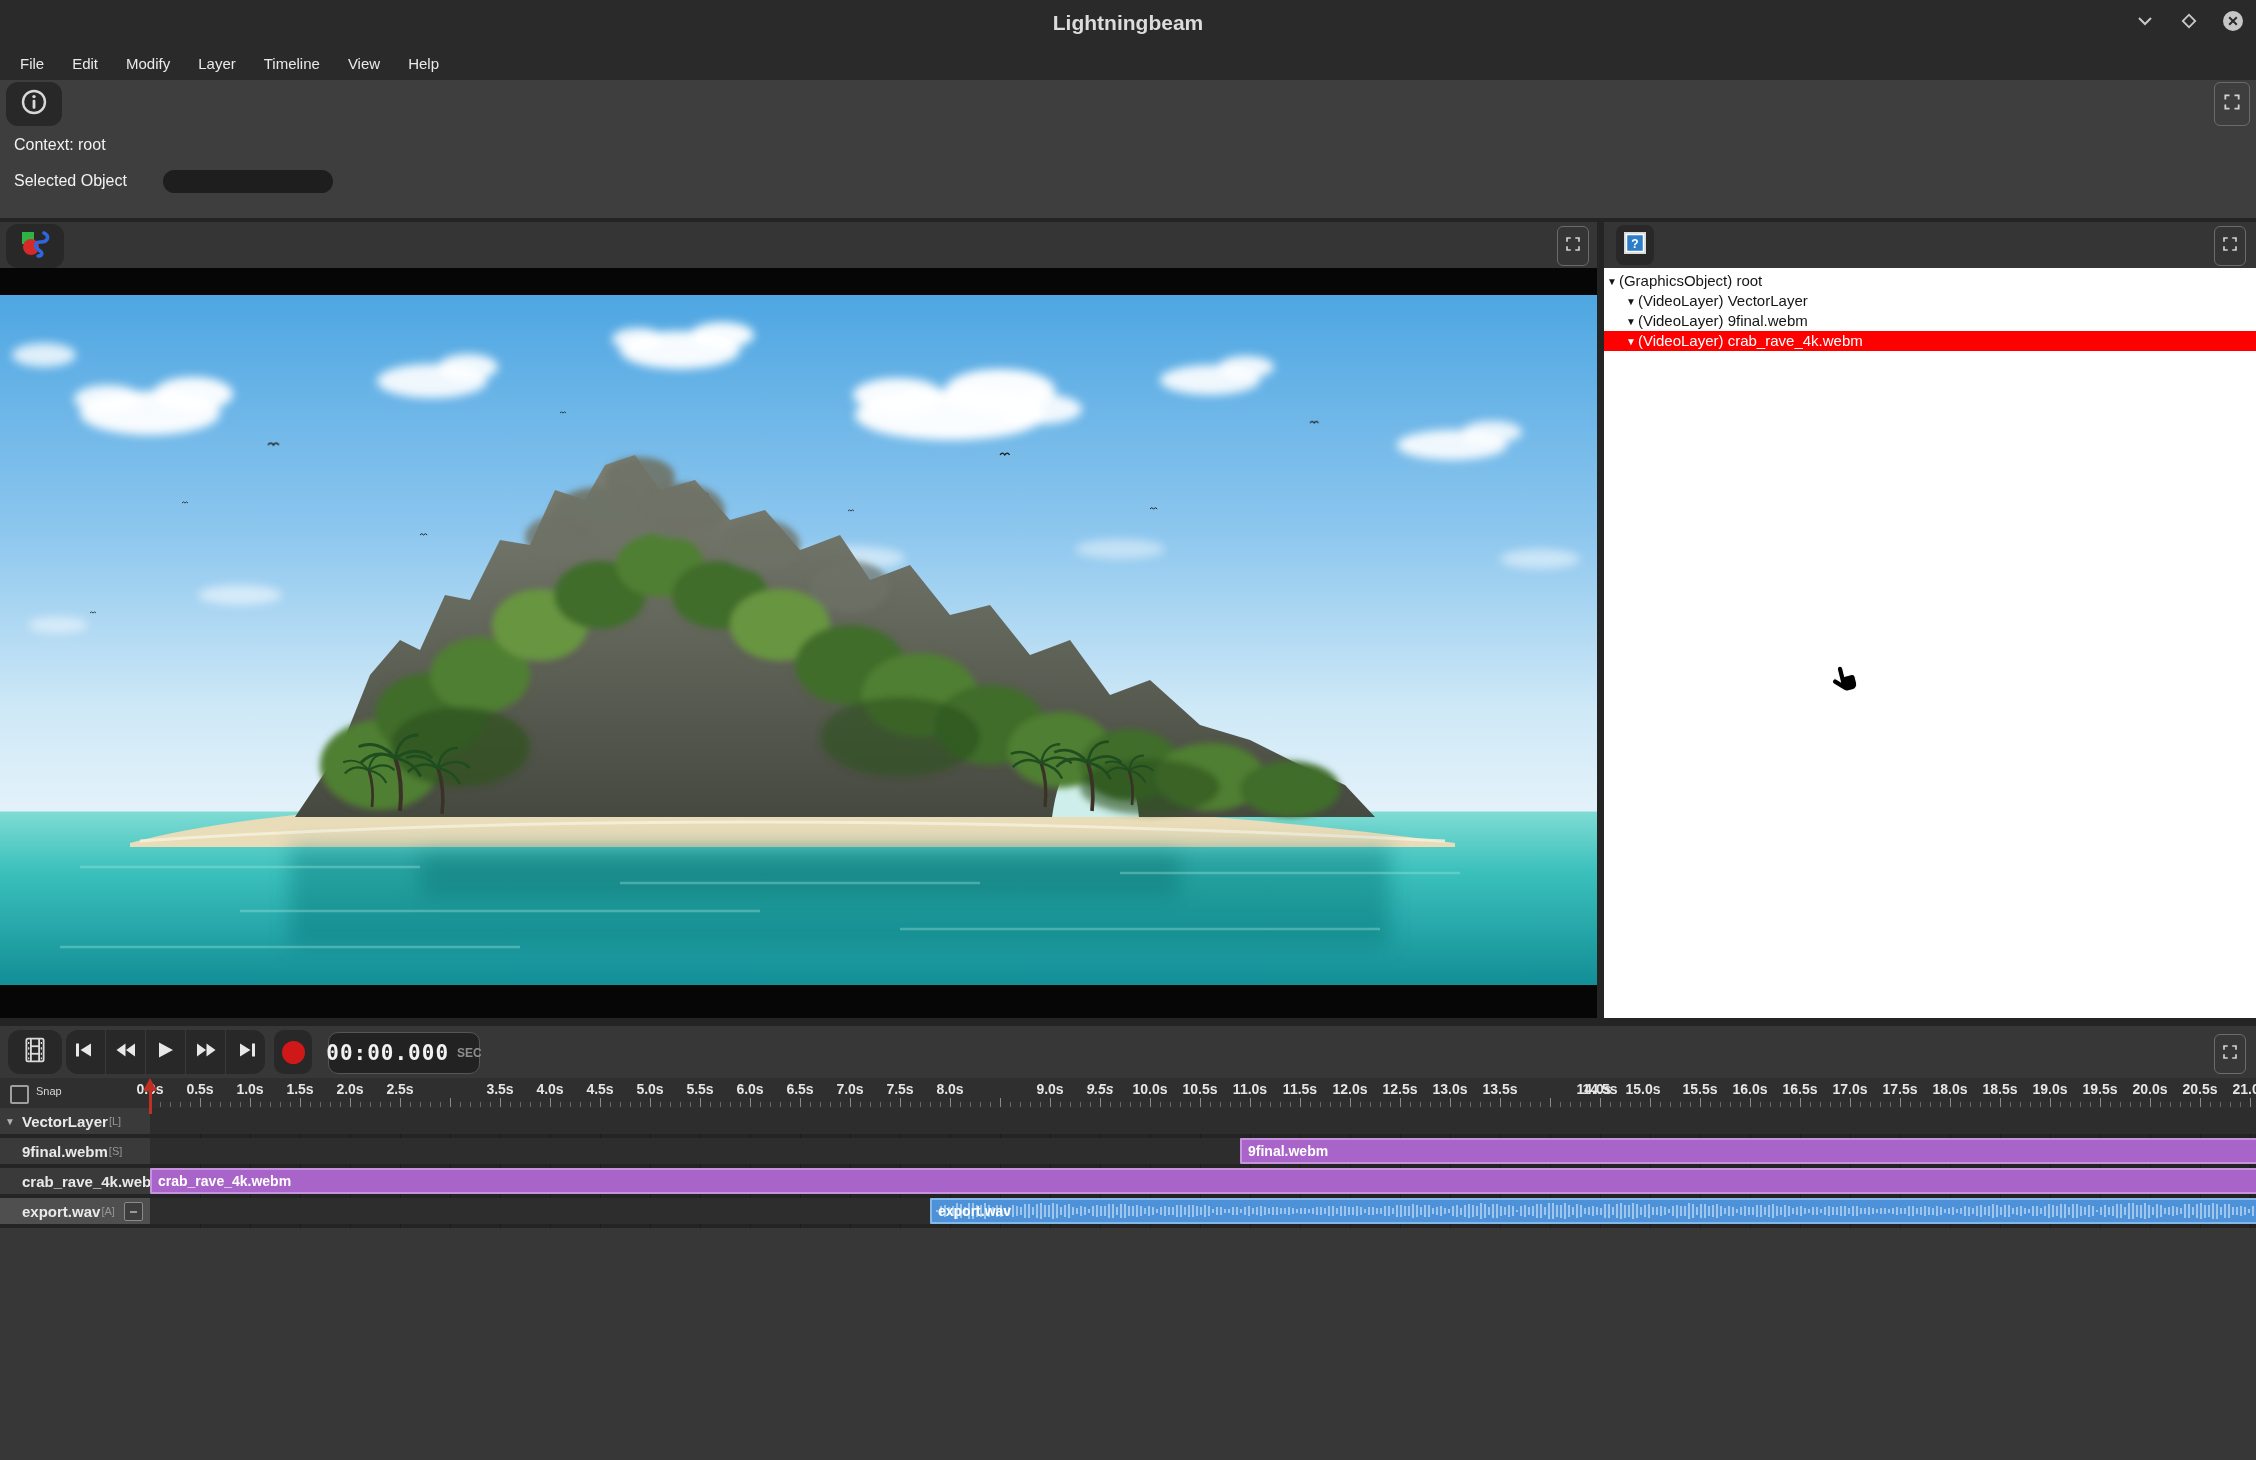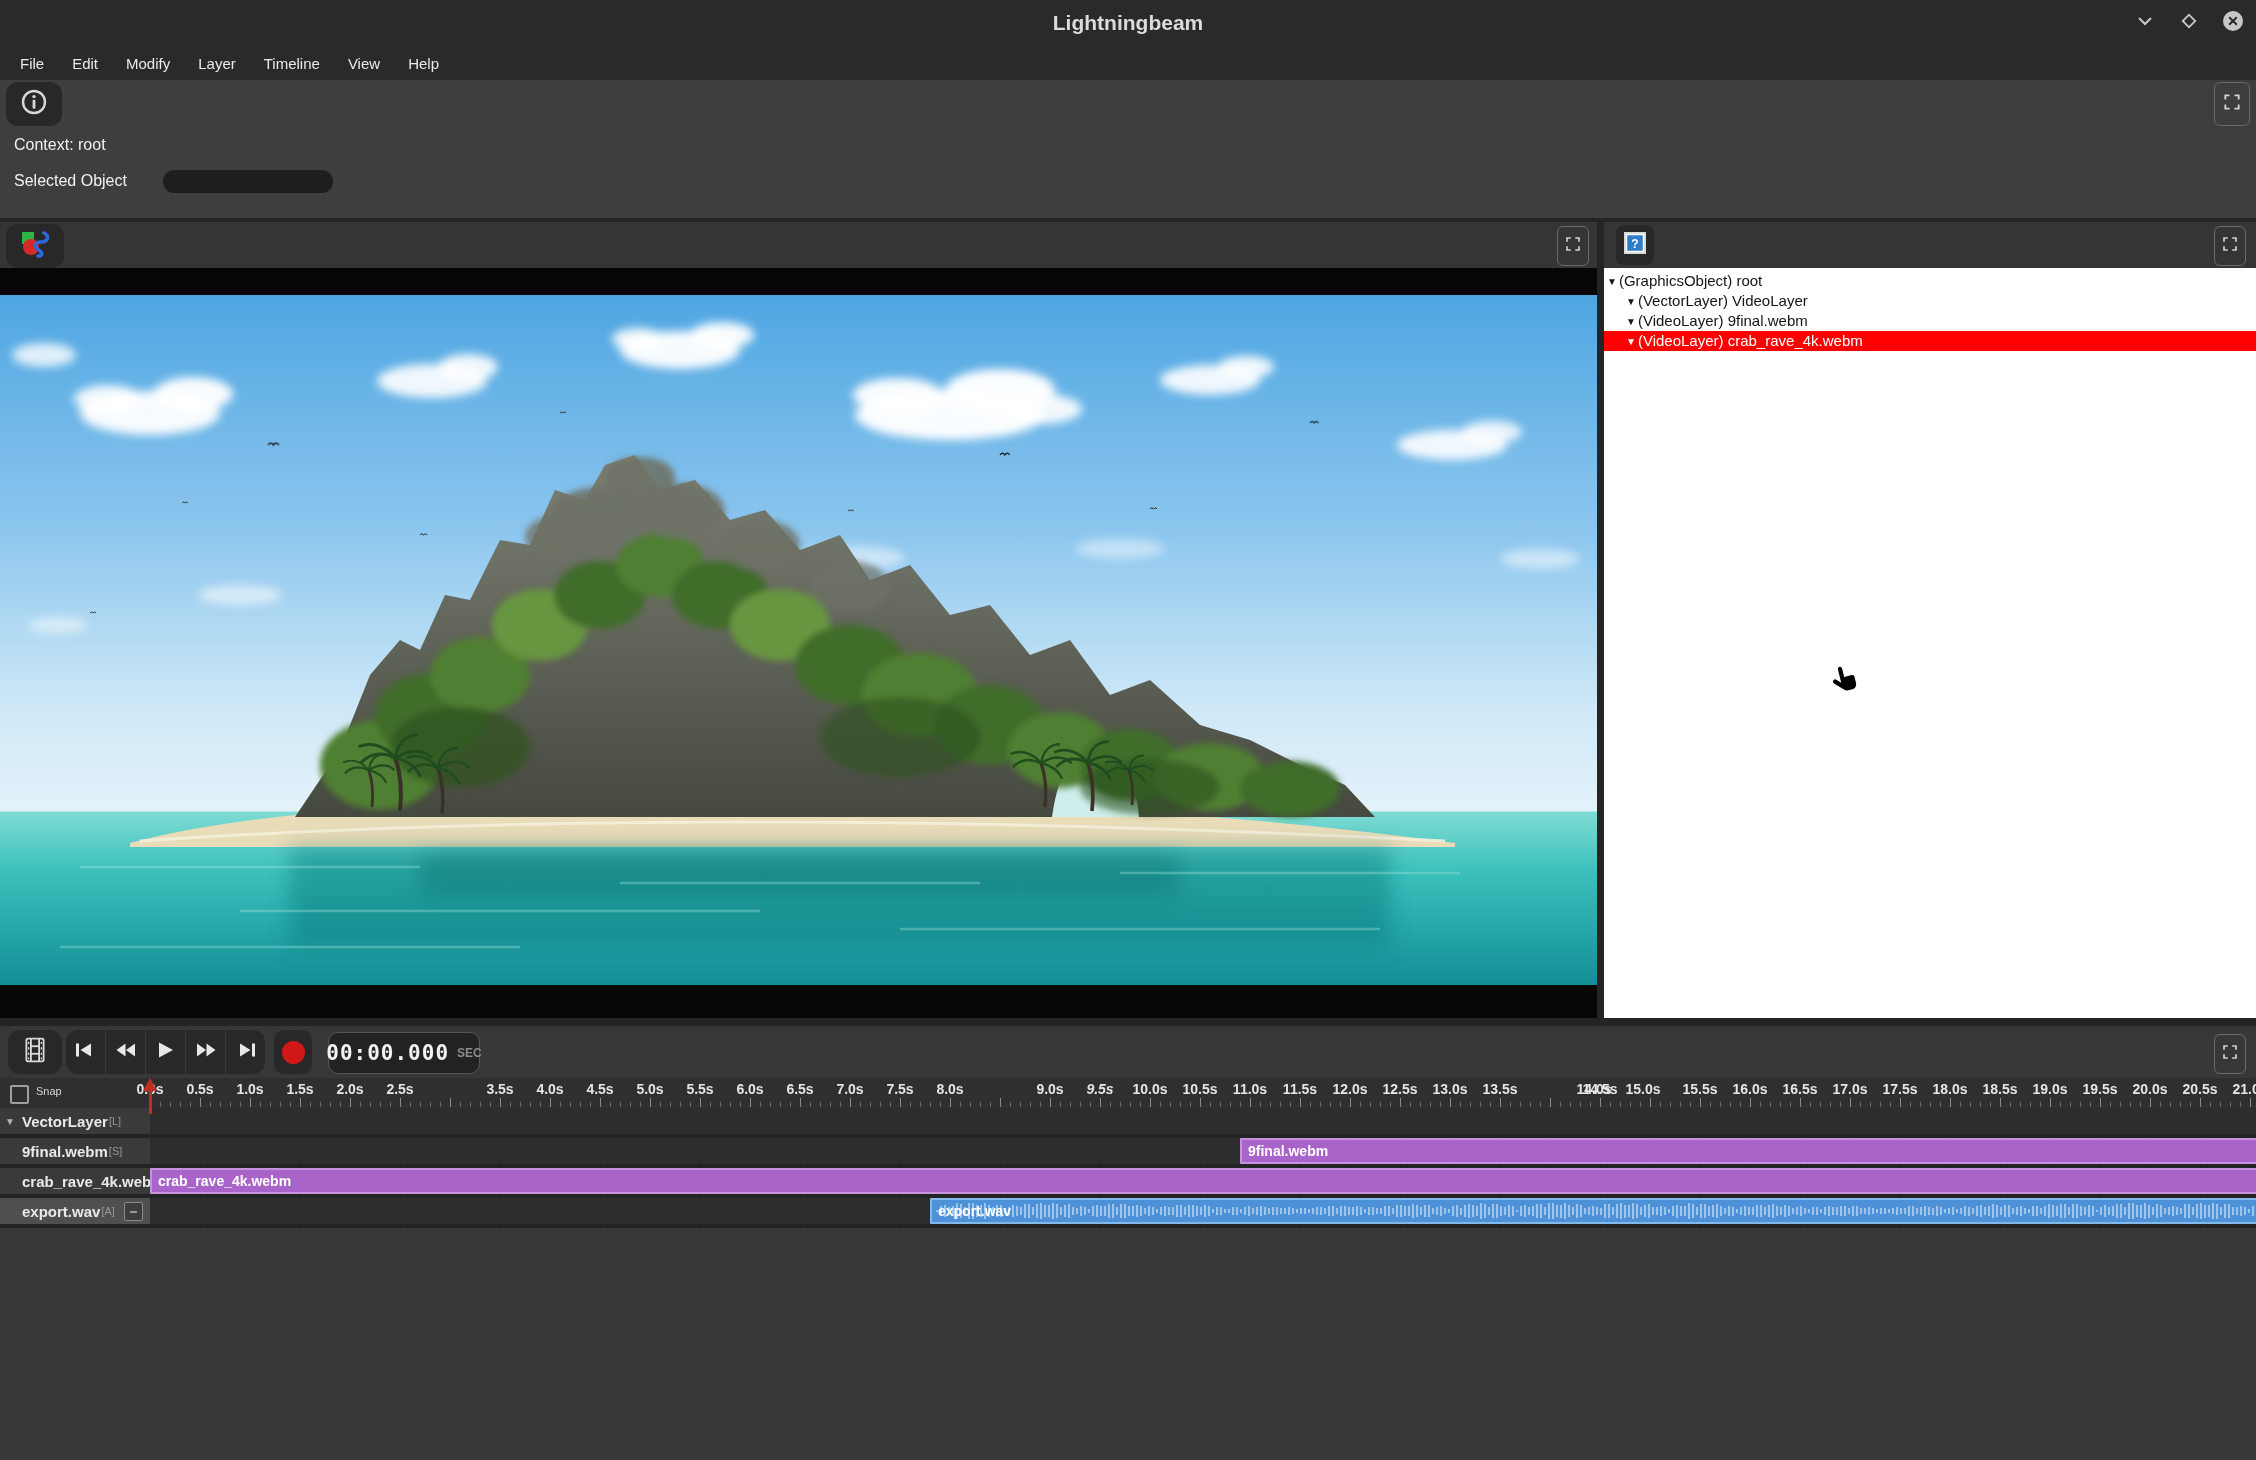--- a/index.html
+++ b/index.html
@@ -308,21 +308,21 @@
     <div class="abs fs-btn objects-fs">
       <span>
         <svg width="18" height="18" viewBox="0 0 24 24">
             <path d="M4 9 V4 H9 M15 4 H20 V9 M20 15 V20 H15 M9 20 H4 V15" stroke="#d2d2d2" stroke-width="2.2" fill="none"></path>
           </svg>
       </span>
     </div>
   </div>
   <div class="abs objects-tree">
       <div class="tree-row" style="padding-left: 3px;"><span class="arr">▼</span><span>(GraphicsObject) root</span></div>
-      <div class="tree-row" style="padding-left: 22px;"><span class="arr">▼</span><span>(VectorLayer) VideoLayer</span></div>
+      <div class="tree-row" style="padding-left: 22px;"><span class="arr">▼</span><span>(VideoLayer) VectorLayer</span></div>
       <div class="tree-row" style="padding-left: 22px;"><span class="arr">▼</span><span>(VideoLayer) 9final.webm</span></div>
       <div class="tree-row selected" style="padding-left: 22px;"><span class="arr">▼</span><span>(VideoLayer) crab_rave_4k.webm</span></div>
     </div>
 </div>
 
 <div class="abs hand-cursor">
   <svg width="36" height="40" viewBox="0 0 24 28">
     <path transform="rotate(-14 12 14)" fill="#000000" stroke="#ffffff" stroke-width="0.8" d="M11.5 2.5 c-1.1 0 -1.9 0.9 -1.9 2 V13 l-2.1-2.1 c-0.8-0.8-2-0.8-2.8 0 -0.8 0.8 -0.8 2 0 2.8 L10.6 19.6 c0.8 0.8 1.8 1.2 2.9 1.2 H16.5 c2.2 0 3.9-1.8 3.9-4 v-4.6 c0-1.1-0.9-2-2-2 h-5 V4.5 C13.4 3.4 12.6 2.5 11.5 2.5 Z"></path>
   </svg>
 </div>

